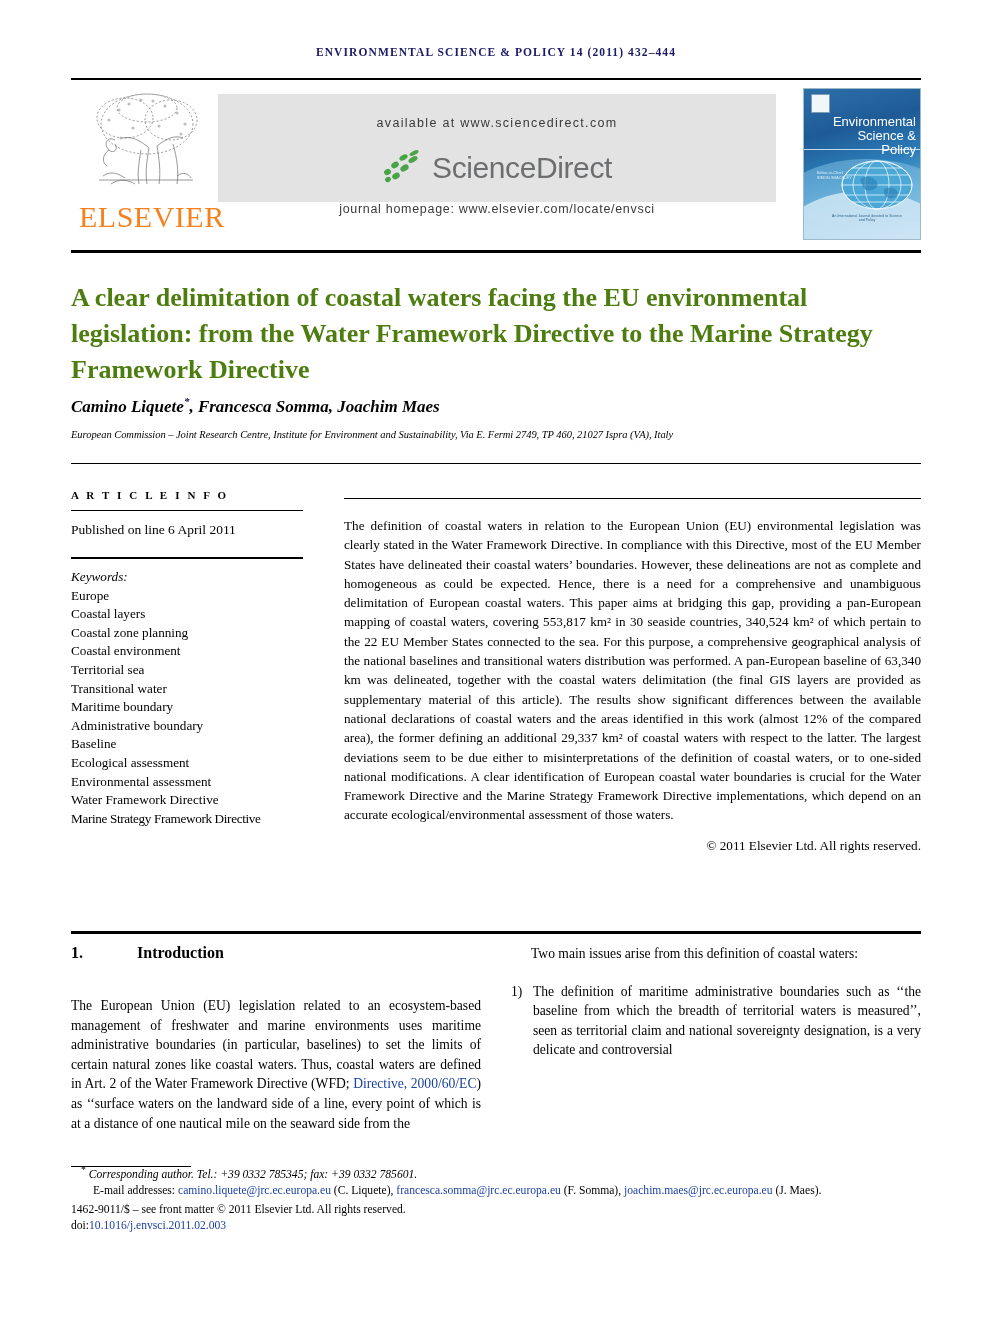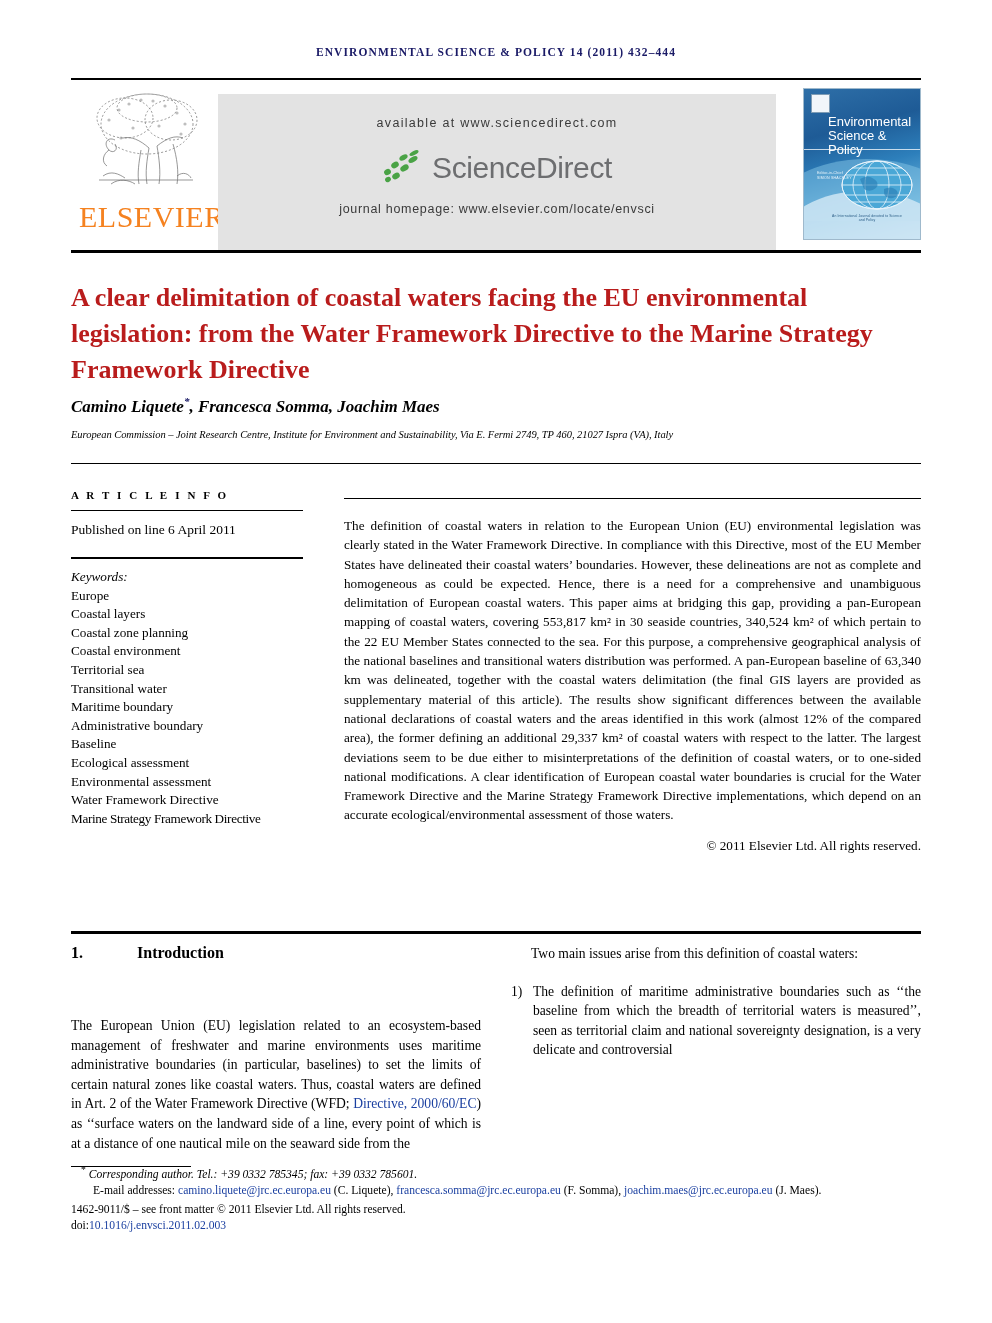--- a/index.html
+++ b/index.html
@@ -85,21 +85,21 @@
     color: #F58220;
     line-height: 34px;
   }
 
   
   .banner {
     position: absolute;
     left: 147px;
     top: 6px;
     width: 558px;
-    height: 156px;
+    height: 108px;
     background: #e3e3e3;
   }
   .banner-top {
     position: absolute;
     left: 0;
     top: 22px;
     width: 558px;
     text-align: center;
     font-family: "Liberation Sans", sans-serif;
     font-size: 12.5px;
@@ -191,20 +191,21 @@
   .cover-title {
     position: absolute;
     left: 24px;
     top: 26px;
     width: 88px;
     font-family: "Liberation Sans", sans-serif;
     font-size: 13px;
     line-height: 14px;
     color: #ffffff;
     font-weight: 400;
+    text-align: right;
   }
   .cover-globe {
     position: absolute;
     left: 36px;
     top: 70px;
     width: 74px;
     height: 52px;
   }
   .cover-editor {
     position: absolute;
@@ -250,21 +251,21 @@
   
   .title {
     position: absolute;
     top: 263px;
     left: 71px;
     width: 820px;
     font-family: "Liberation Serif", serif;
     font-weight: bold;
     font-size: 26px;
     line-height: 36px;
-    color: #b91c1c;
+    color: #4d7c0f;
   }
 
   
   .authors {
     position: absolute;
     top: 395px;
     left: 71px;
     width: 850px;
     font-family: "Liberation Serif", serif;
     font-style: italic;
@@ -392,21 +393,21 @@
   }
   .sect-title {
     font-family: "Liberation Serif", serif;
     font-weight: bold;
     font-size: 16px;
     color: #000;
     display: flex;
   }
   .sect-num { width: 66px; }
   .body-p {
-    margin-top: 54px;
+    margin-top: 34px;
     font-family: "Liberation Serif", serif;
     font-size: 13.6px;
     line-height: 19.6px;
     text-align: justify;
     color: #000;
   }
   .body-p.cont {
     margin-top: 0;
   }
   .body-p.indent {

